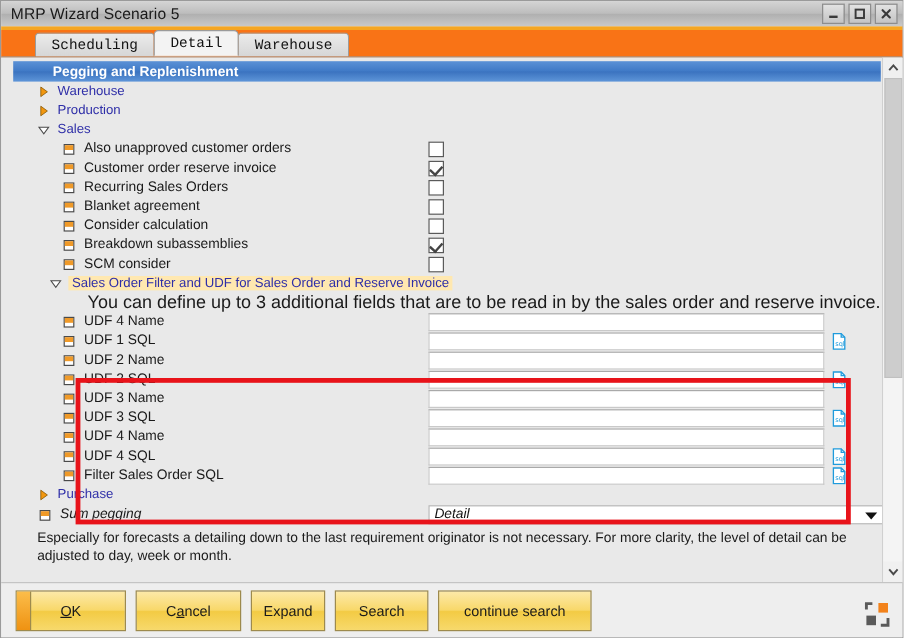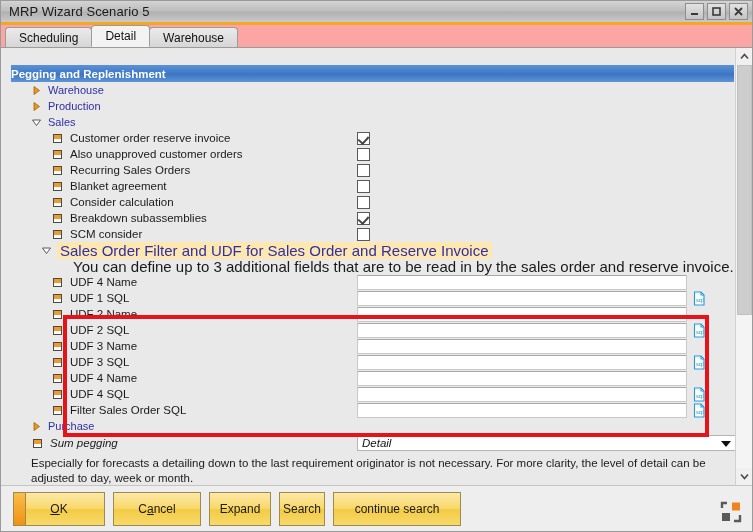--- a/index.html
+++ b/index.html
@@ -43,25 +43,26 @@
     border: 1px solid #8d8d8d;
     display: flex; align-items: center; justify-content: center;
     font-size: 10px; color: #3a3a3a; line-height: 1;
     cursor: pointer;
   }
   .win-btn svg { display: block; }
 
   
   #tabstrip {
     height: 23px;
-    background: #fca5a5;
+    background: #f97316;
     display: flex; align-items: flex-end;
-    padding-left: 4px;
+    padding-left: 28px;
     border-bottom: 1px solid #9b9b9b;
     flex: 0 0 auto;
+    font-family: Liberation Mono, monospace;
   }
   .tab {
     height: 20px;
     padding: 0 13px;
     margin-right: -1px;
     font-size: 12px; color: #111;
     display: flex; align-items: center;
     border: 1px solid #9b9b9b;
     border-bottom: none;
     border-radius: 4px 4px 0 0;
@@ -85,25 +86,26 @@
   }
   #content {
     flex: 1 1 auto;
     position: relative;
     overflow: hidden;
     padding-left: 10px;
   }
 
   
   #section-header {
-    margin-top: 17px;
+    margin-top: 3px;
     height: 17px;
     background: linear-gradient(to bottom,#5b91d6 0%,#3f79c6 50%,#3a72bf 51%,#5e95d8 100%);
     color: #fff; font-size: 11.5px; font-weight: bold;
     display: flex; align-items: center;
+    padding-left: 33px;
     margin-right: 1px;
   }
 
   .rows { position: relative; }
 
   .row {
     height: 16px;
     display: flex; align-items: center;
     position: relative;
     font-size: 11.5px;
@@ -157,21 +159,21 @@
     border: solid #444;
     border-width: 0 2px 2px 0;
     transform: rotate(42deg);
   }
 
   
   .hl {
     background: #ffe8b0;
     color: #2f2fa8;
     padding: 0 3px;
-    font-size: 15px;
+    font-size: 11px;
   }
 
   .hint {
     font-size: 15px; color: #1a1a1a;
     padding-left: 62px;
     height: 16px; display: flex; align-items: center;
   }
 
   
   .field {
@@ -266,21 +268,21 @@
     border: 1px solid #9d8a4d;
     font-size: 12px; color: #1a1a1a;
     display: flex; align-items: center; justify-content: center;
     cursor: pointer;
     position: relative;
     padding: 16px 10px;
   }
   .btn.ok { width: 92px; }
   .btn.cancel { width: 88px; }
   .btn.expand { width: 62px; }
-  .btn.search { width: 46px; }
+  .btn.search { width: 78px; }
   .btn.continue { width: 128px; }
   .btn.ok::before {
     content: "";
     position: absolute; left: 0; top: 0; bottom: 0;
     width: 11px;
     background: linear-gradient(to bottom,#fbbd4a,#ef9212);
     border-right: 1px solid #9d8a4d;
   }
   .u { text-decoration: underline; }
 
@@ -351,27 +353,27 @@
           <span class="grp-arrow">
             <svg width="11" height="11" viewBox="0 0 11 11">
                 <path d="M1.5 3 L9.5 3 L5.5 8.5 Z" fill="#ffffff" stroke="#4a4a4a" stroke-width="0.9"></path>
               </svg>
           </span>
           <span class="grp-label">Sales</span>
         </div>
 
         <div class="row">
           <span class="bullet"></span>
+          <span class="lbl">Also unapproved customer orders</span>
+          <span class="cbox"></span>
+        </div>
+        <div class="row">
+          <span class="bullet"></span>
           <span class="lbl">Customer order reserve invoice</span>
           <span class="cbox checked"></span>
-        </div>
-        <div class="row">
-          <span class="bullet"></span>
-          <span class="lbl">Also unapproved customer orders</span>
-          <span class="cbox"></span>
         </div>
         <div class="row">
           <span class="bullet"></span>
           <span class="lbl">Recurring Sales Orders</span>
           <span class="cbox"></span>
         </div>
         <div class="row">
           <span class="bullet"></span>
           <span class="lbl">Blanket agreement</span>
           <span class="cbox"></span>

